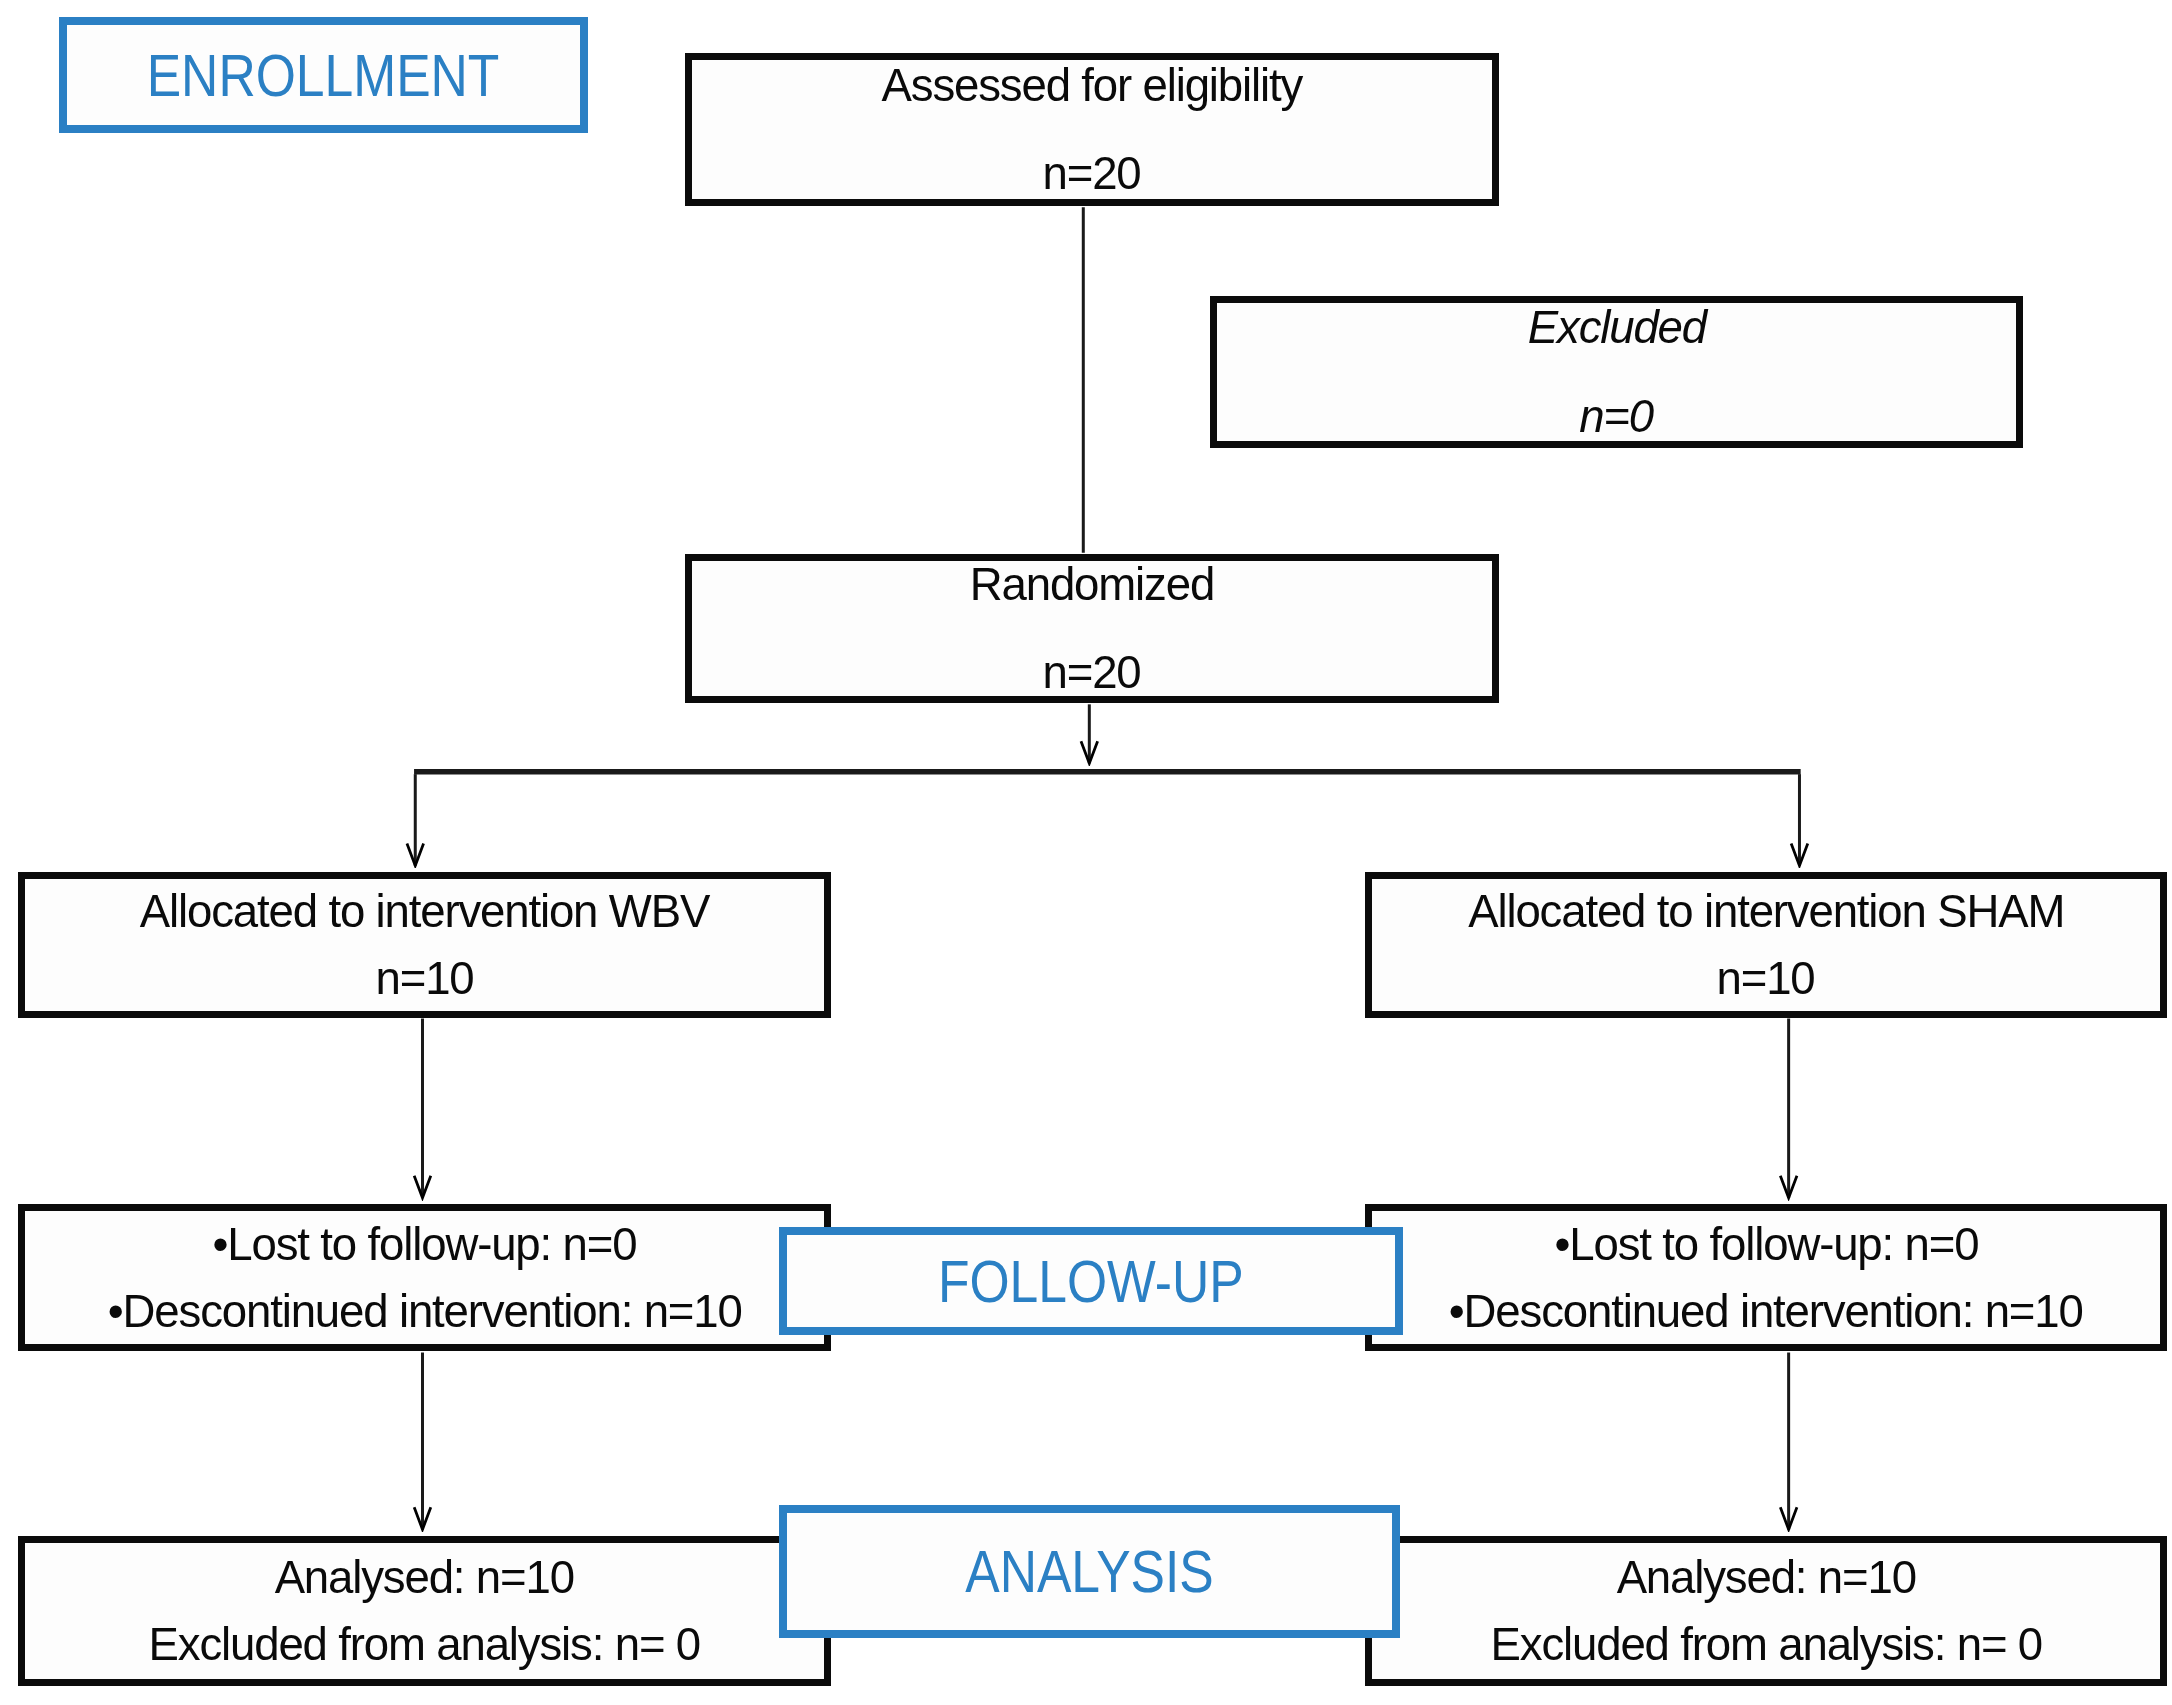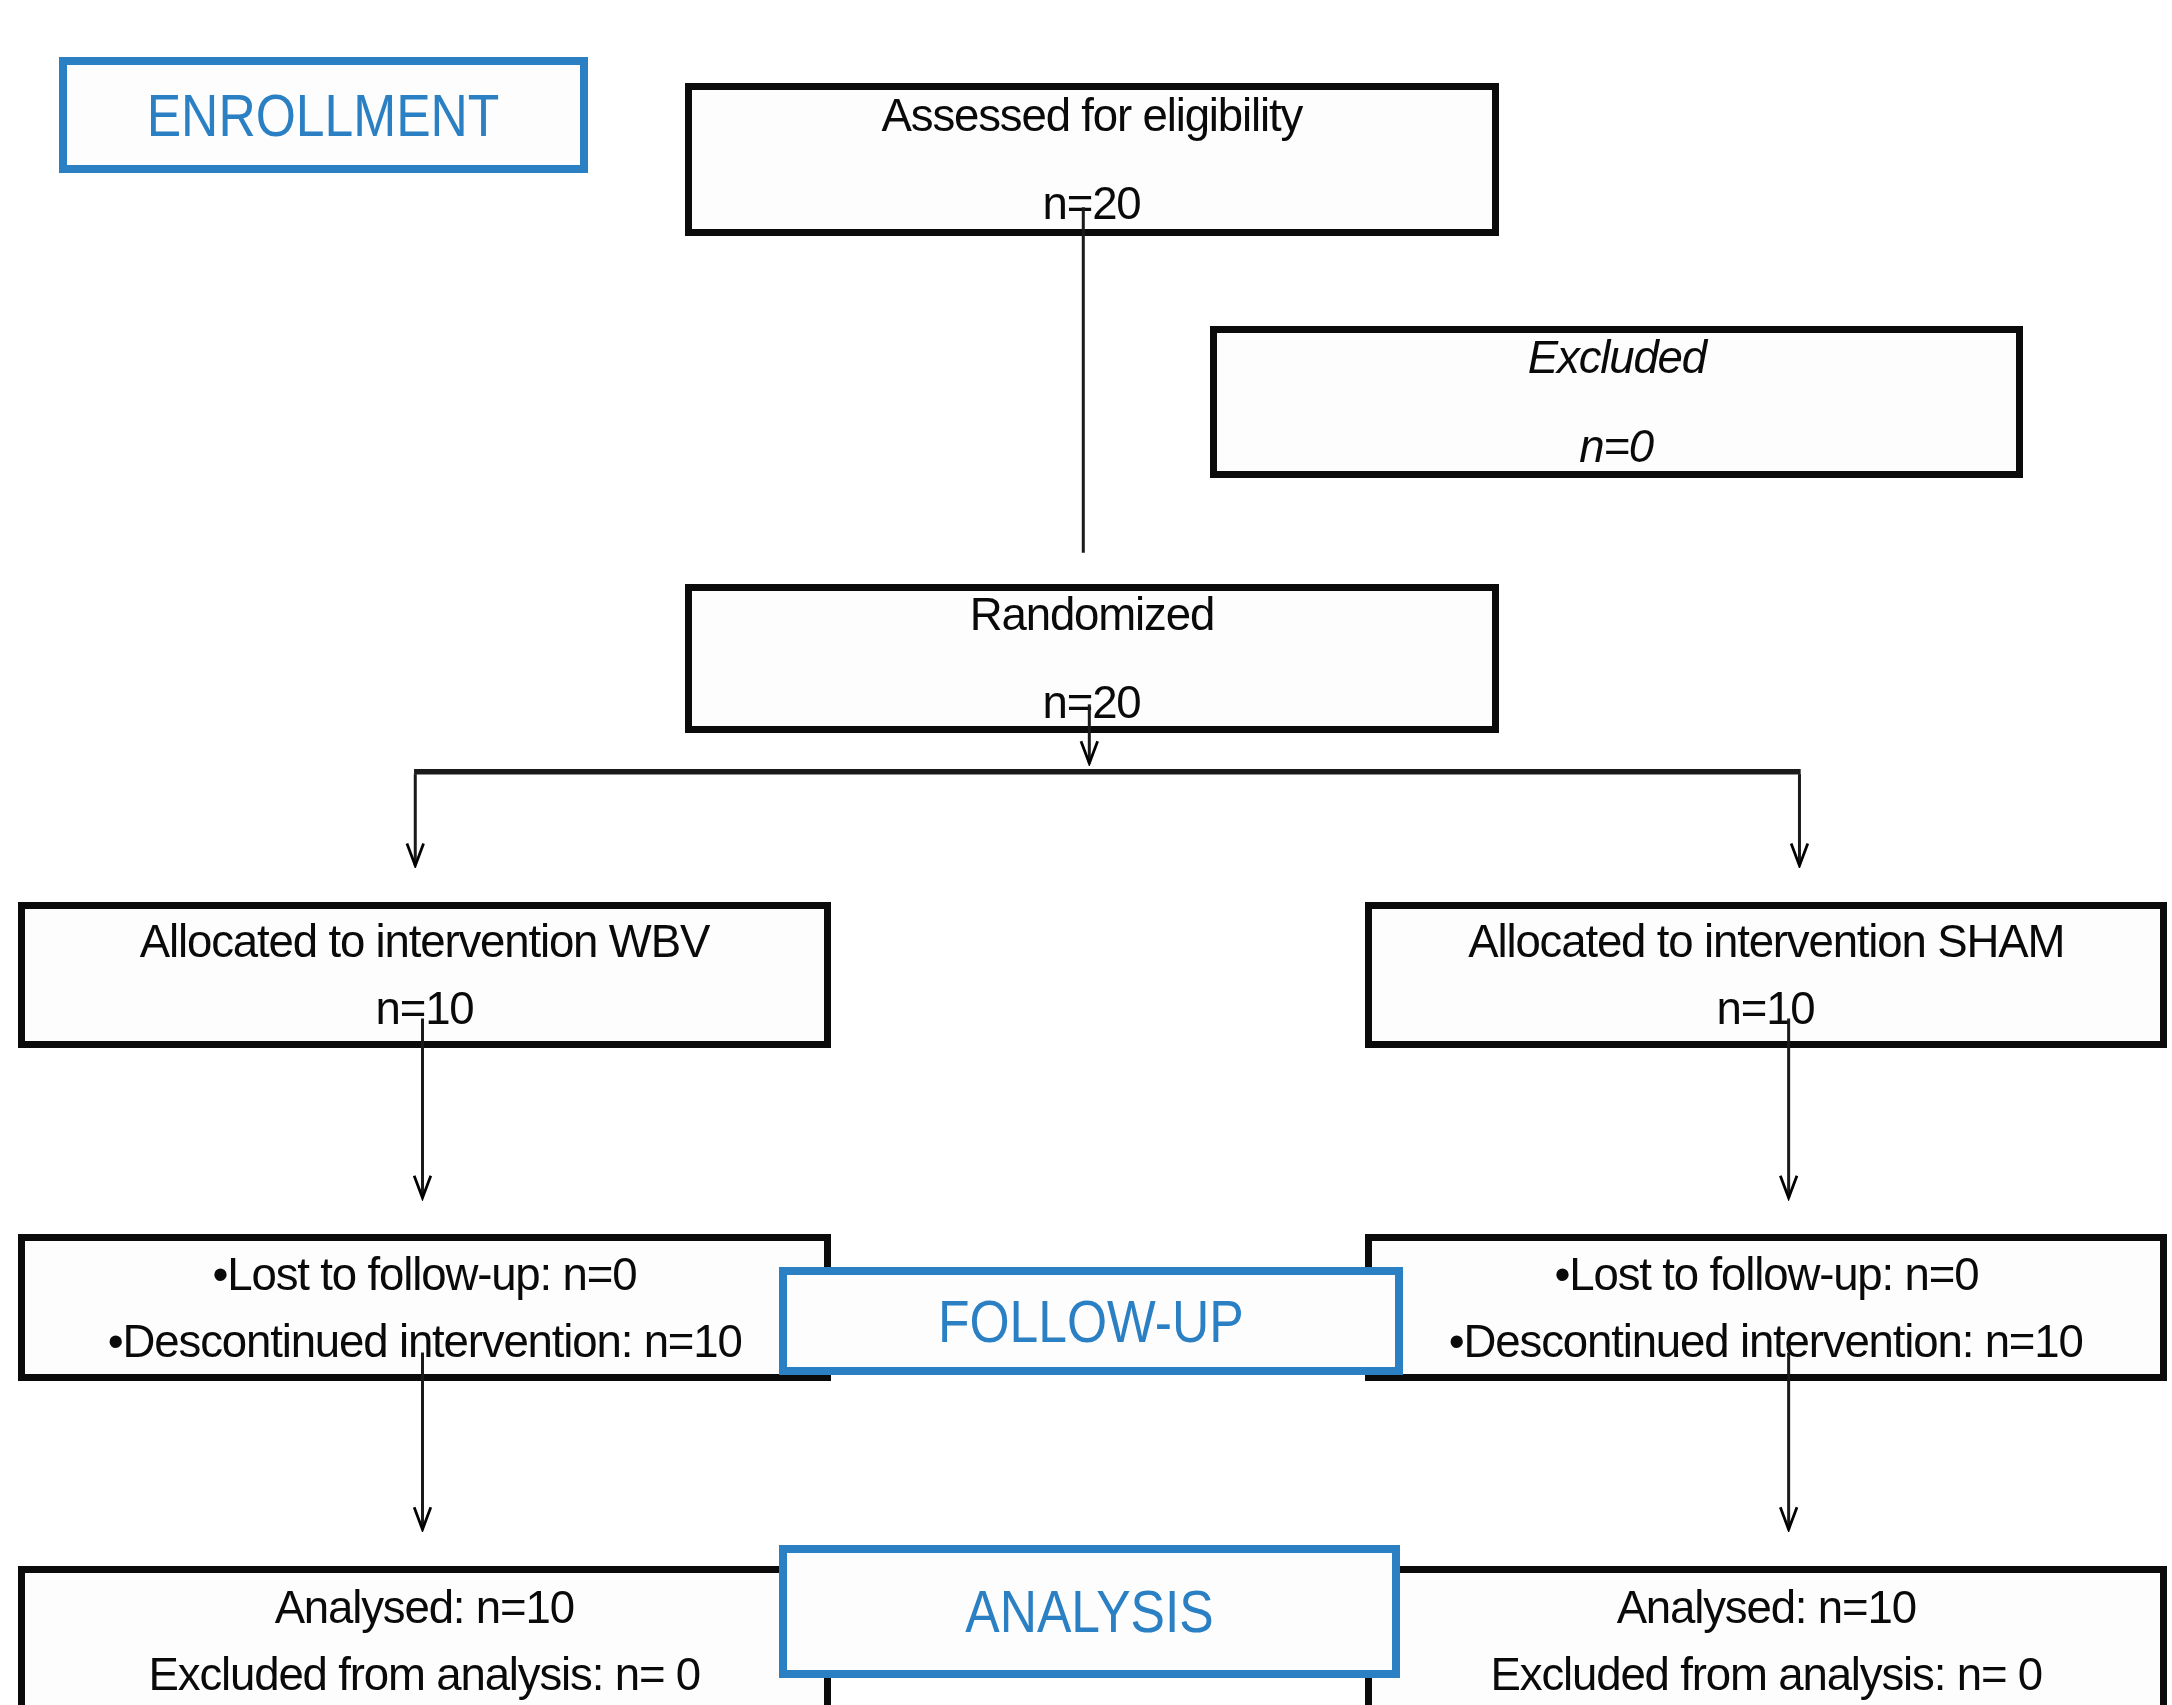--- a/index.html
+++ b/index.html
@@ -23,26 +23,24 @@
     display: flex;
     flex-direction: column;
     justify-content: center;
     align-items: center;
     text-align: center;
     box-sizing: border-box;
     z-index: 2;
   }
   .black-box {
     border: 7.8px solid #0b0b0b;
-    margin-top: 30px;
   }
   .blue-box {
     border: 8.4px solid #2b80c4;
     z-index: 5;
-    margin-top: 40px;
   }
   .box .line {
     font-size: 47px;
     line-height: 1.42;
     color: #0a0a0a;
     letter-spacing: -1.2px;
     white-space: nowrap;
     transform: scaleX(0.97);
   }
   .stage-label {

